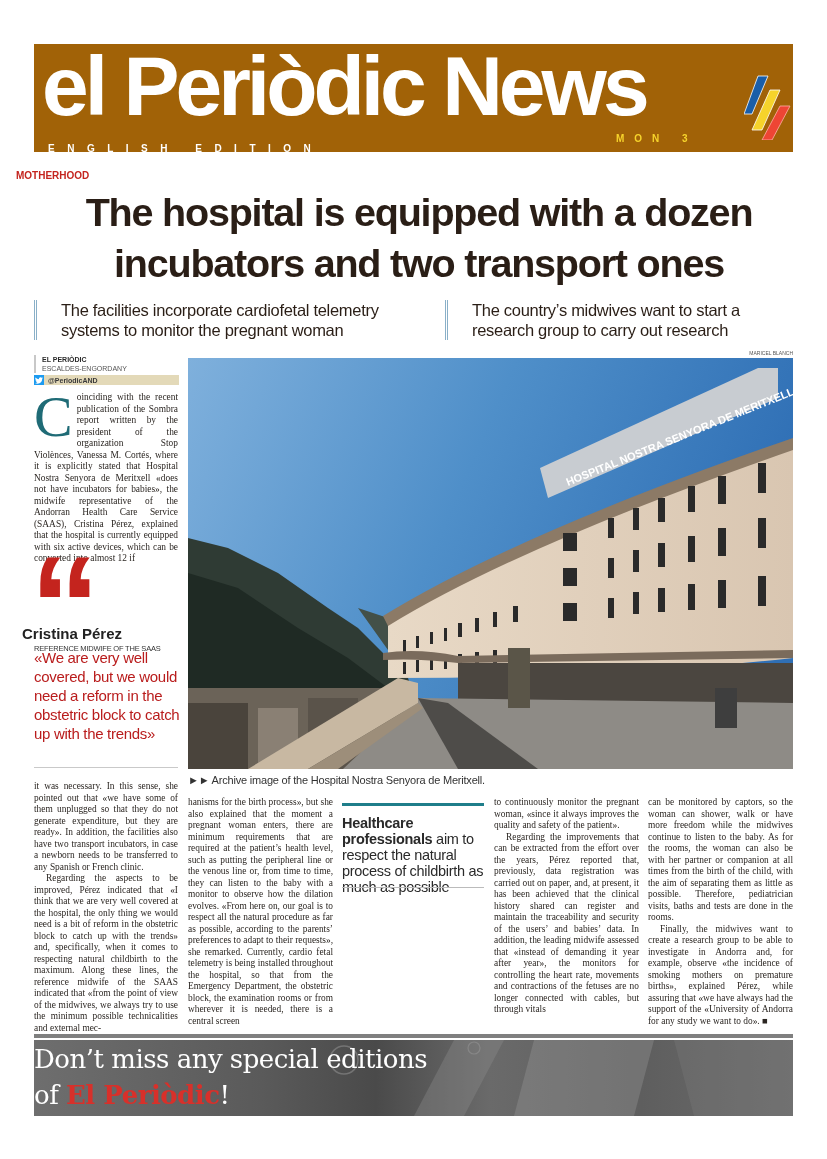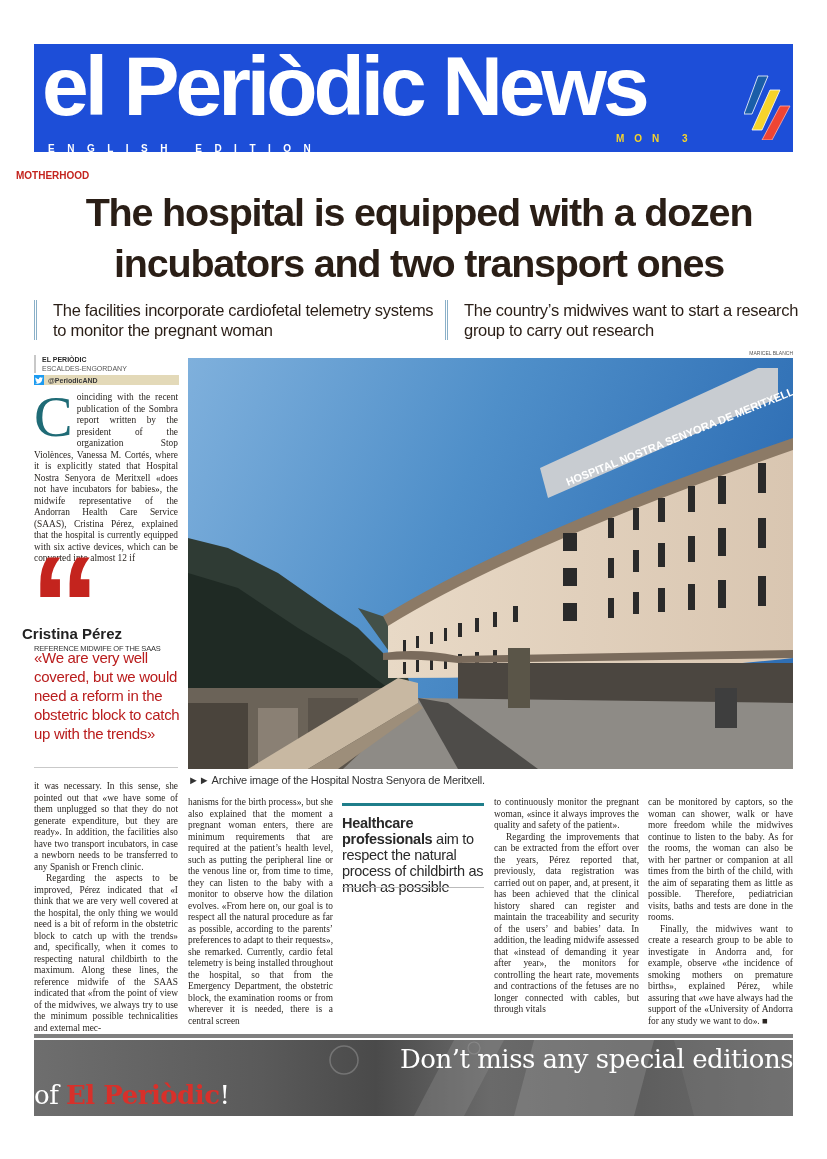--- a/index.html
+++ b/index.html
@@ -1,29 +1,29 @@
 <!DOCTYPE html>
 <html><head>
 <meta charset="utf-8">
 <style>
   * { box-sizing: border-box; margin: 0; padding: 0; }
   html, body { width: 827px; height: 1159px; background: #ffffff; overflow: hidden; }
   body { position: relative; font-family: "Liberation Serif", serif; color: #231f1c; }
 
   
-  .masthead { position: absolute; left: 34px; top: 44px; width: 759px; height: 108px; background: #1d4ed8; overflow: hidden; }
+  .masthead { position: absolute; left: 34px; top: 44px; width: 759px; height: 108px; background: #a16207; overflow: hidden; }
   .mast-title { position: absolute; left: 8px; top: -8px; font-family: "Liberation Sans", sans-serif; font-weight: bold; font-size: 84px; letter-spacing: -4px; color: #ffffff; white-space: nowrap; line-height: 1.2; }
   .mast-edition { position: absolute; left: 14px; top: 99px; font-family: "Liberation Sans", sans-serif; font-weight: bold; font-size: 10px; letter-spacing: 12.5px; color: #ffffff; white-space: nowrap; }
   .mast-date { position: absolute; left: 582px; top: 89px; font-family: "Liberation Sans", sans-serif; font-weight: bold; font-size: 10px; letter-spacing: 10px; color: #f6d32b; white-space: nowrap; }
   .mast-logo { position: absolute; left: 710px; top: 30px; width: 48px; height: 66px; }
 
   
   .section-label { position: absolute; left: 16px; top: 170px; font-family: "Liberation Sans", sans-serif; font-weight: bold; font-size: 10px; color: #c4241e; }
   .headline { position: absolute; left: 34px; top: 187px; width: 770px; font-family: "Liberation Sans", sans-serif; font-weight: bold; font-size: 39.5px; line-height: 51px; letter-spacing: -1.2px; color: #2a1e16; text-align: center; }
-  .subhead { position: absolute; top: 300px; font-family: "Liberation Sans", sans-serif; font-size: 16.5px; line-height: 20px; color: #2a1e16; padding-left: 16px; border-left: 3px double #8ab0c8; letter-spacing: -0.3px; }
+  .subhead { position: absolute; top: 300px; font-family: "Liberation Sans", sans-serif; font-size: 16.5px; line-height: 20px; color: #2a1e16; padding-left: 24px; border-left: 3px double #8ab0c8; letter-spacing: -0.3px; }
   .subhead.left { left: 34px; width: 400px; }
   .subhead.right { left: 445px; width: 360px; }
 
   
   .byline { position: absolute; left: 34px; top: 355px; width: 145px; }
   .byline-block { border-left: 2px solid #c8c8c8; padding-left: 6px; }
   .byline-name { font-family: "Liberation Sans", sans-serif; font-weight: bold; font-size: 7px; color: #2a2a2a; line-height: 9px; }
   .byline-loc { font-family: "Liberation Sans", sans-serif; font-size: 7px; color: #555; line-height: 9px; }
   .twitter-row { margin-top: 2px; background: #e3d9b8; height: 10px; display: flex; align-items: center; }
   .twitter-icon { width: 10px; height: 10px; background: #1d9bf0; display: inline-flex; align-items: center; justify-content: center; }
@@ -55,21 +55,21 @@
 
   
   .highlight { position: absolute; left: 342px; top: 803px; width: 142px; border-top: 3px solid #1f7e8a; padding-top: 9px; font-family: "Liberation Sans", sans-serif; font-size: 14.5px; line-height: 16px; color: #2a2a2a; letter-spacing: -0.3px; }
   .highlight b { font-weight: bold; }
   .highlight-rule { position: absolute; left: 342px; top: 887px; width: 142px; height: 1px; background: #bbb; }
 
   
   .banner-rule { position: absolute; left: 34px; top: 1034px; width: 759px; height: 4px; background: #7f7f7f; }
   .banner { position: absolute; left: 34px; top: 1040px; width: 759px; height: 76px; background: linear-gradient(90deg, #6e6e6e 0%, #5a5a5a 30%, #4a4a4a 45%, #6a6a6a 60%, #5e5e5e 80%, #6c6c6c 100%); overflow: hidden; }
   .banner-deco { position: absolute; inset: 0; }
-  .banner-line1 { position: absolute; left: 0; width: 100%; top: 2px; text-align: right; font-family: "DejaVu Serif", serif; font-size: 26px; color: #ffffff; letter-spacing: -0.5px; line-height: 34px; white-space: nowrap; padding-left: 40px; }
+  .banner-line1 { position: absolute; left: 0; width: 100%; top: 2px; text-align: left; font-family: "DejaVu Serif", serif; font-size: 26px; color: #ffffff; letter-spacing: -0.5px; line-height: 34px; white-space: nowrap; }
   .banner-line2 { position: absolute; left: 0; width: 100%; top: 38px; text-align: left; font-family: "DejaVu Serif", serif; font-size: 26px; color: #ffffff; letter-spacing: -0.5px; line-height: 34px; white-space: nowrap; }
   .banner-brand { color: #d8302a; font-weight: bold; }
 </style>
 </head>
 <body>
 
 <header class="masthead">
   <div class="mast-title">el Periòdic News</div>
   <div class="mast-edition">ENGLISH EDITION</div>
   <div class="mast-date">MON 3</div>

